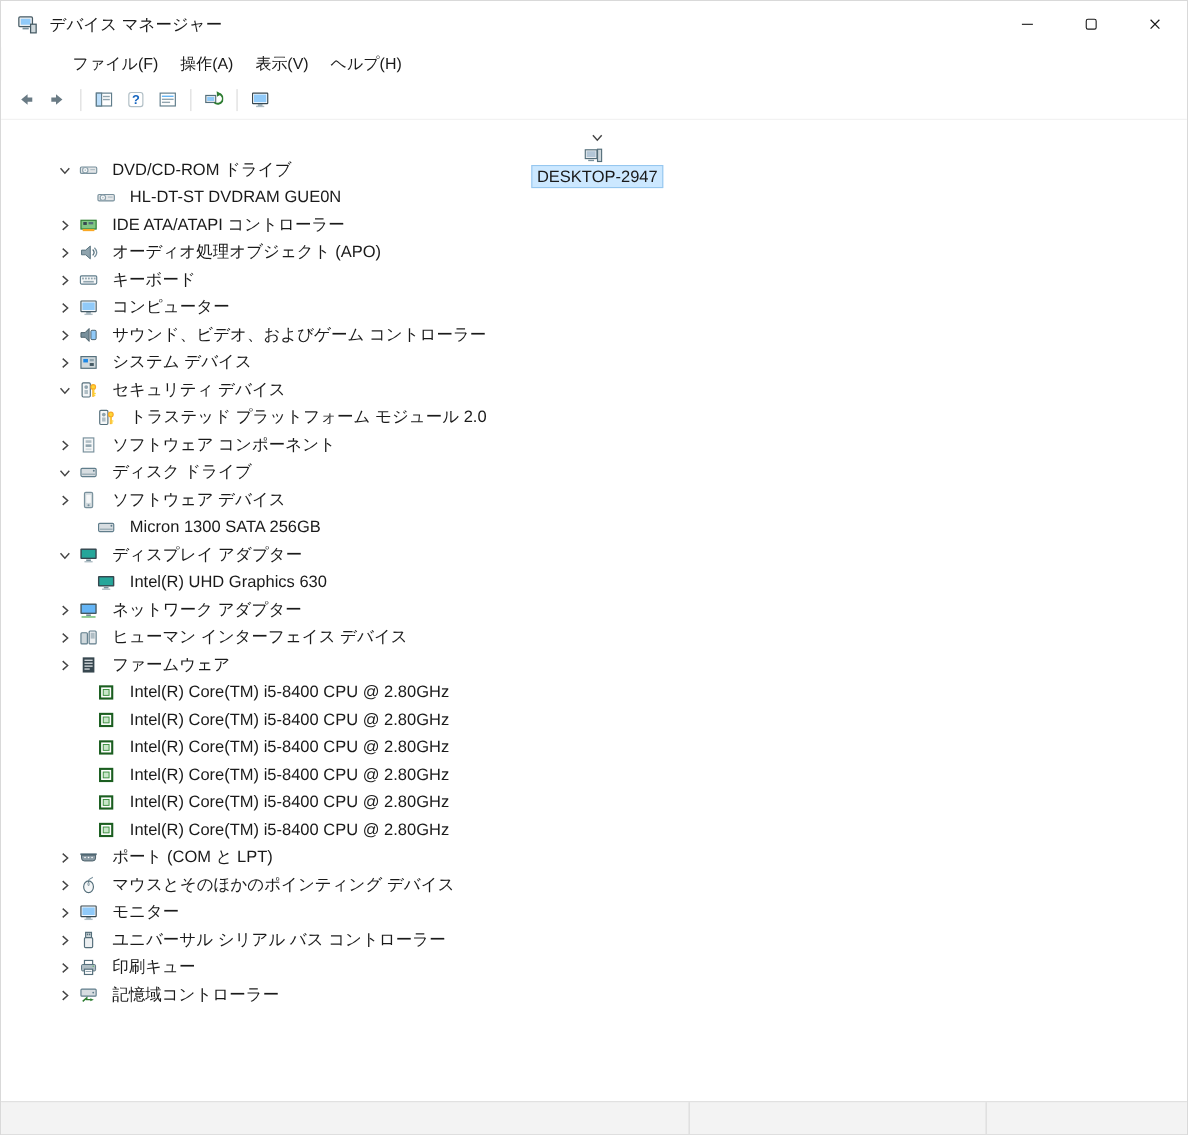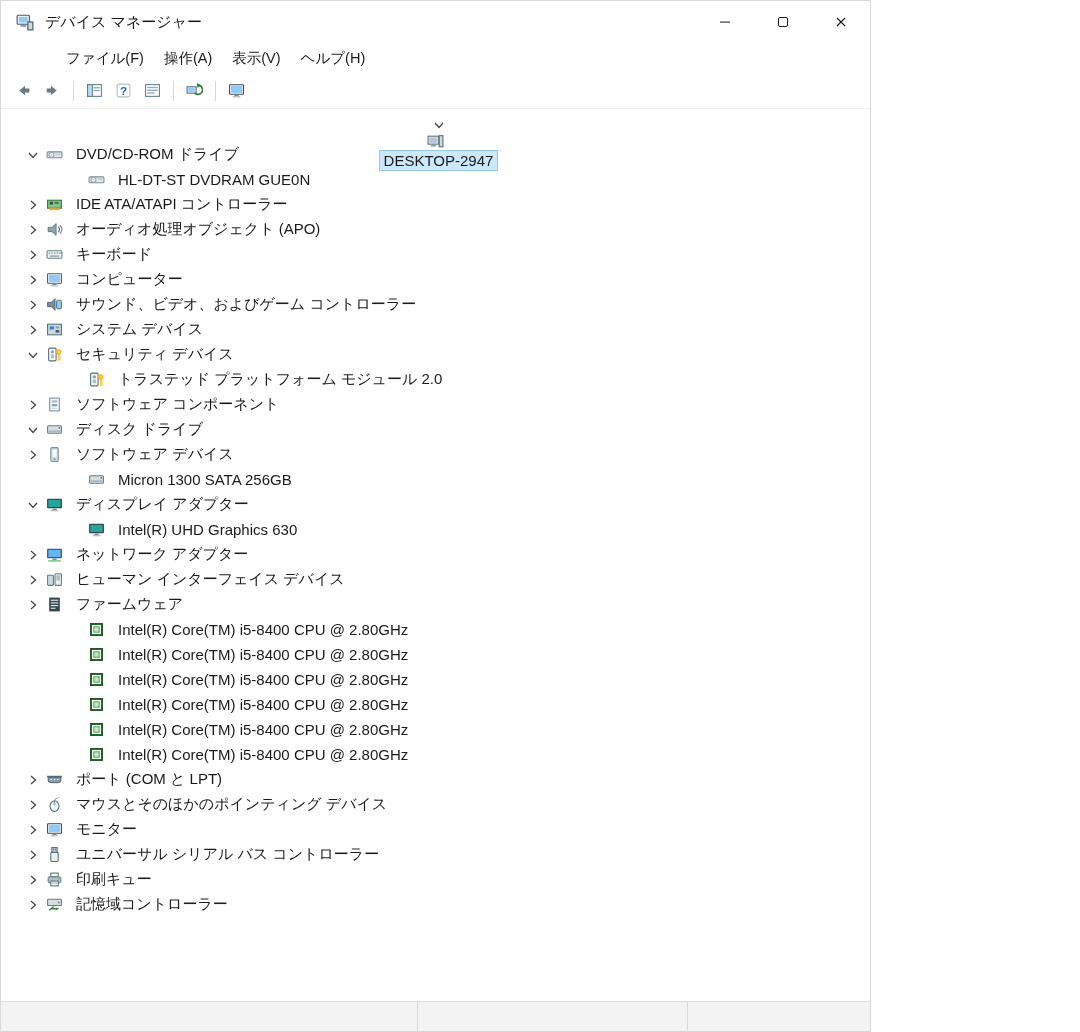--- a/index.html
+++ b/index.html
@@ -4,21 +4,21 @@
 <style>
   * { box-sizing: border-box; margin: 0; padding: 0; }
   html, body { width: 1080px; height: 1032px; overflow: hidden; }
   body {
     font-family: "Liberation Sans", sans-serif;
     color: #1a1a1a;
     background: #fff;
     -webkit-user-select: none; user-select: none;
   }
   .window {
-    width: 871px; height: 1032px;
+    width: 1080px; height: 1032px;
     display: flex; flex-direction: column;
     background: #ffffff;
     border: 1px solid #d9d9d9;
   }
   
   .titlebar {
     flex: 0 0 42px;
     display: flex; align-items: center;
     padding-left: 14px;
     background: #ffffff;
@@ -59,21 +59,21 @@
   .tb-sep { width: 1px; height: 20px; background: #d9d9d9; margin: 0 6px; }
   
   .tree { flex: 1 1 auto; overflow: hidden; padding-top: 8px; background: #ffffff; }
   .tree-row {
     height: 25px;
     display: flex; align-items: center;
     font-size: 15px; white-space: nowrap;
     cursor: default;
   }
   .level0 { padding-left: 6px; flex-direction: column; }
-  .level1 { padding-left: 20px; }
+  .level1 { padding-left: 32px; margin-left: 14px; }
   .level2 { padding-left: 86px; }
   .chevron { width: 24px; height: 17px; display: inline-flex; align-items: center; justify-content: center; }
   .node-icon { width: 19px; height: 18px; display: inline-flex; align-items: center; justify-content: center; margin-right: 7px; }
   .label { padding: 1px 4px; border: 1px solid transparent; }
   .selected .label { background: #cce8ff; border: 1px solid #96c7ef; }
   
   .statusbar {
     flex: 0 0 30px;
     background: #f3f3f3;
     border-top: 1px solid #dfdfdf;

